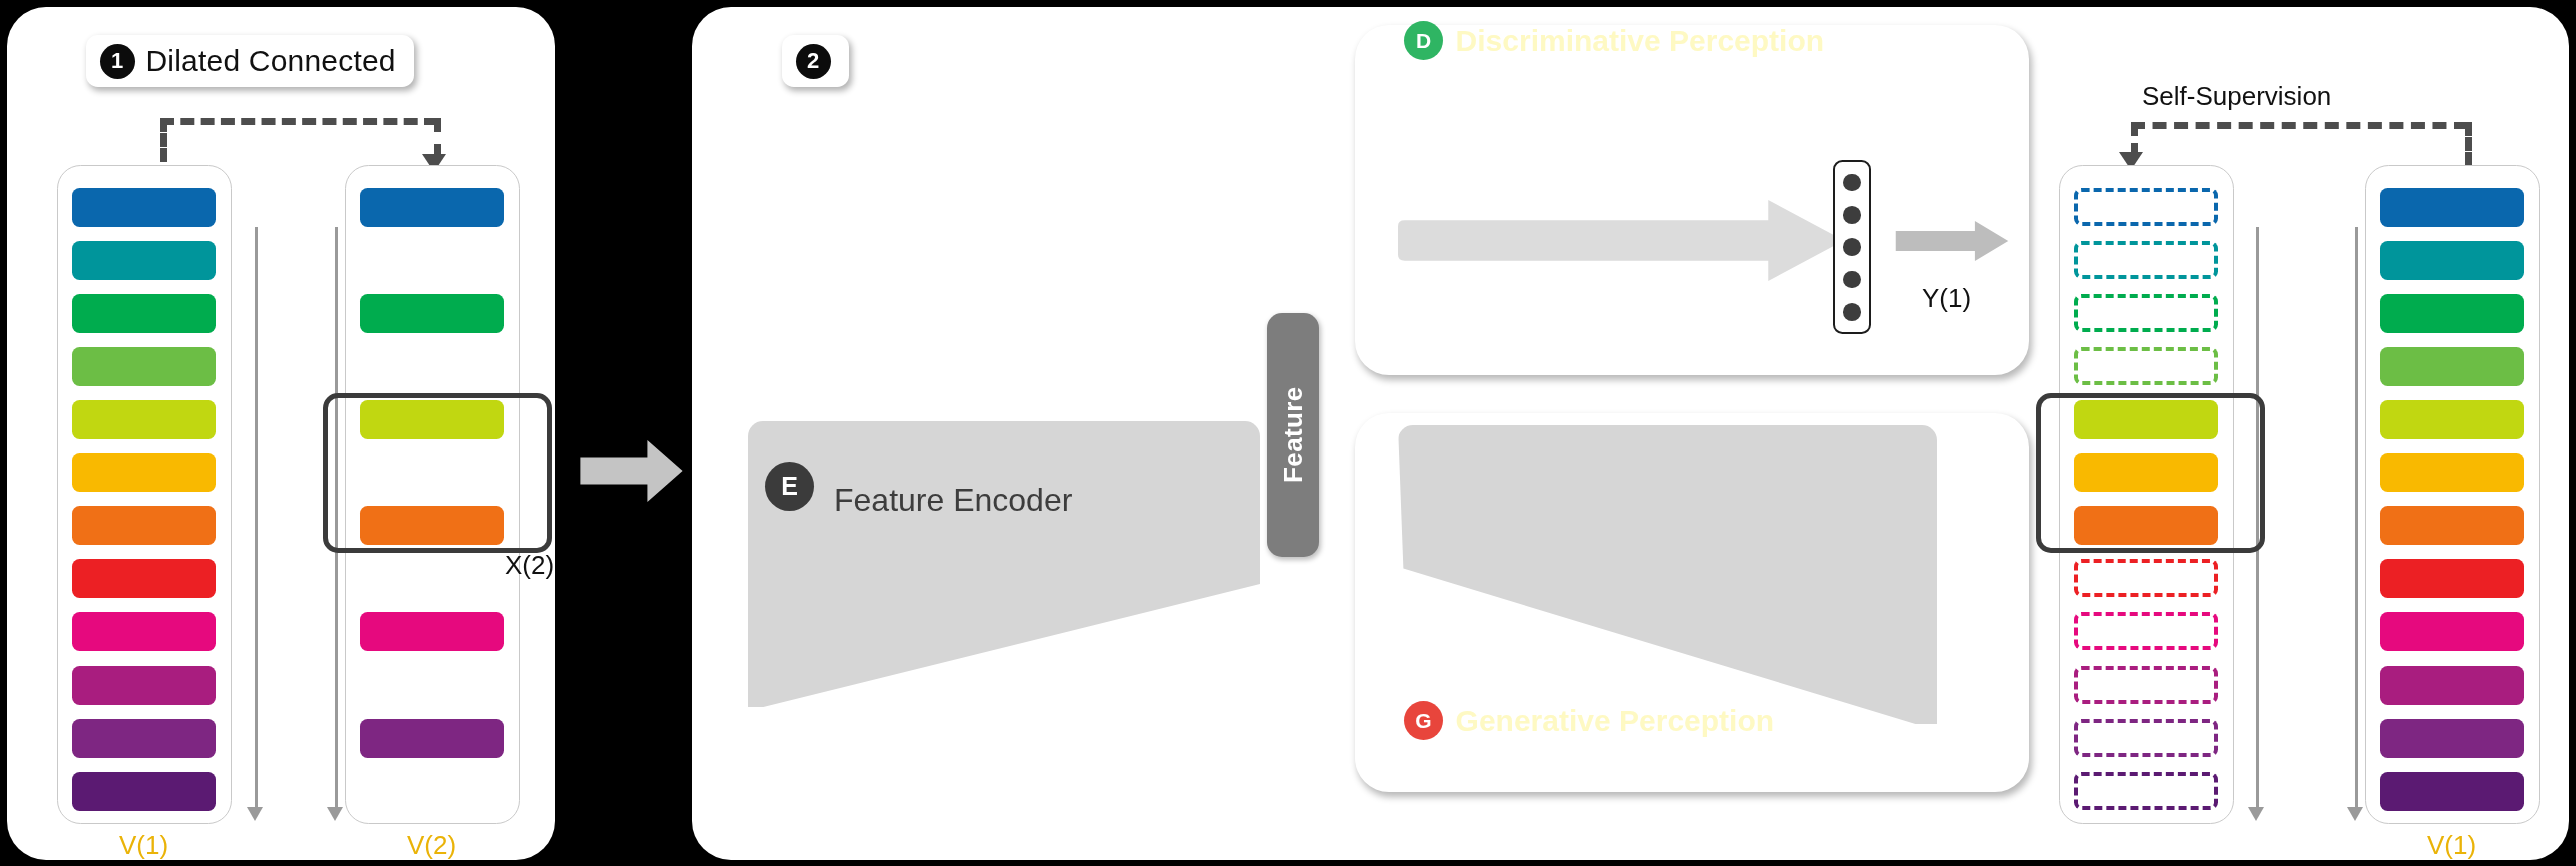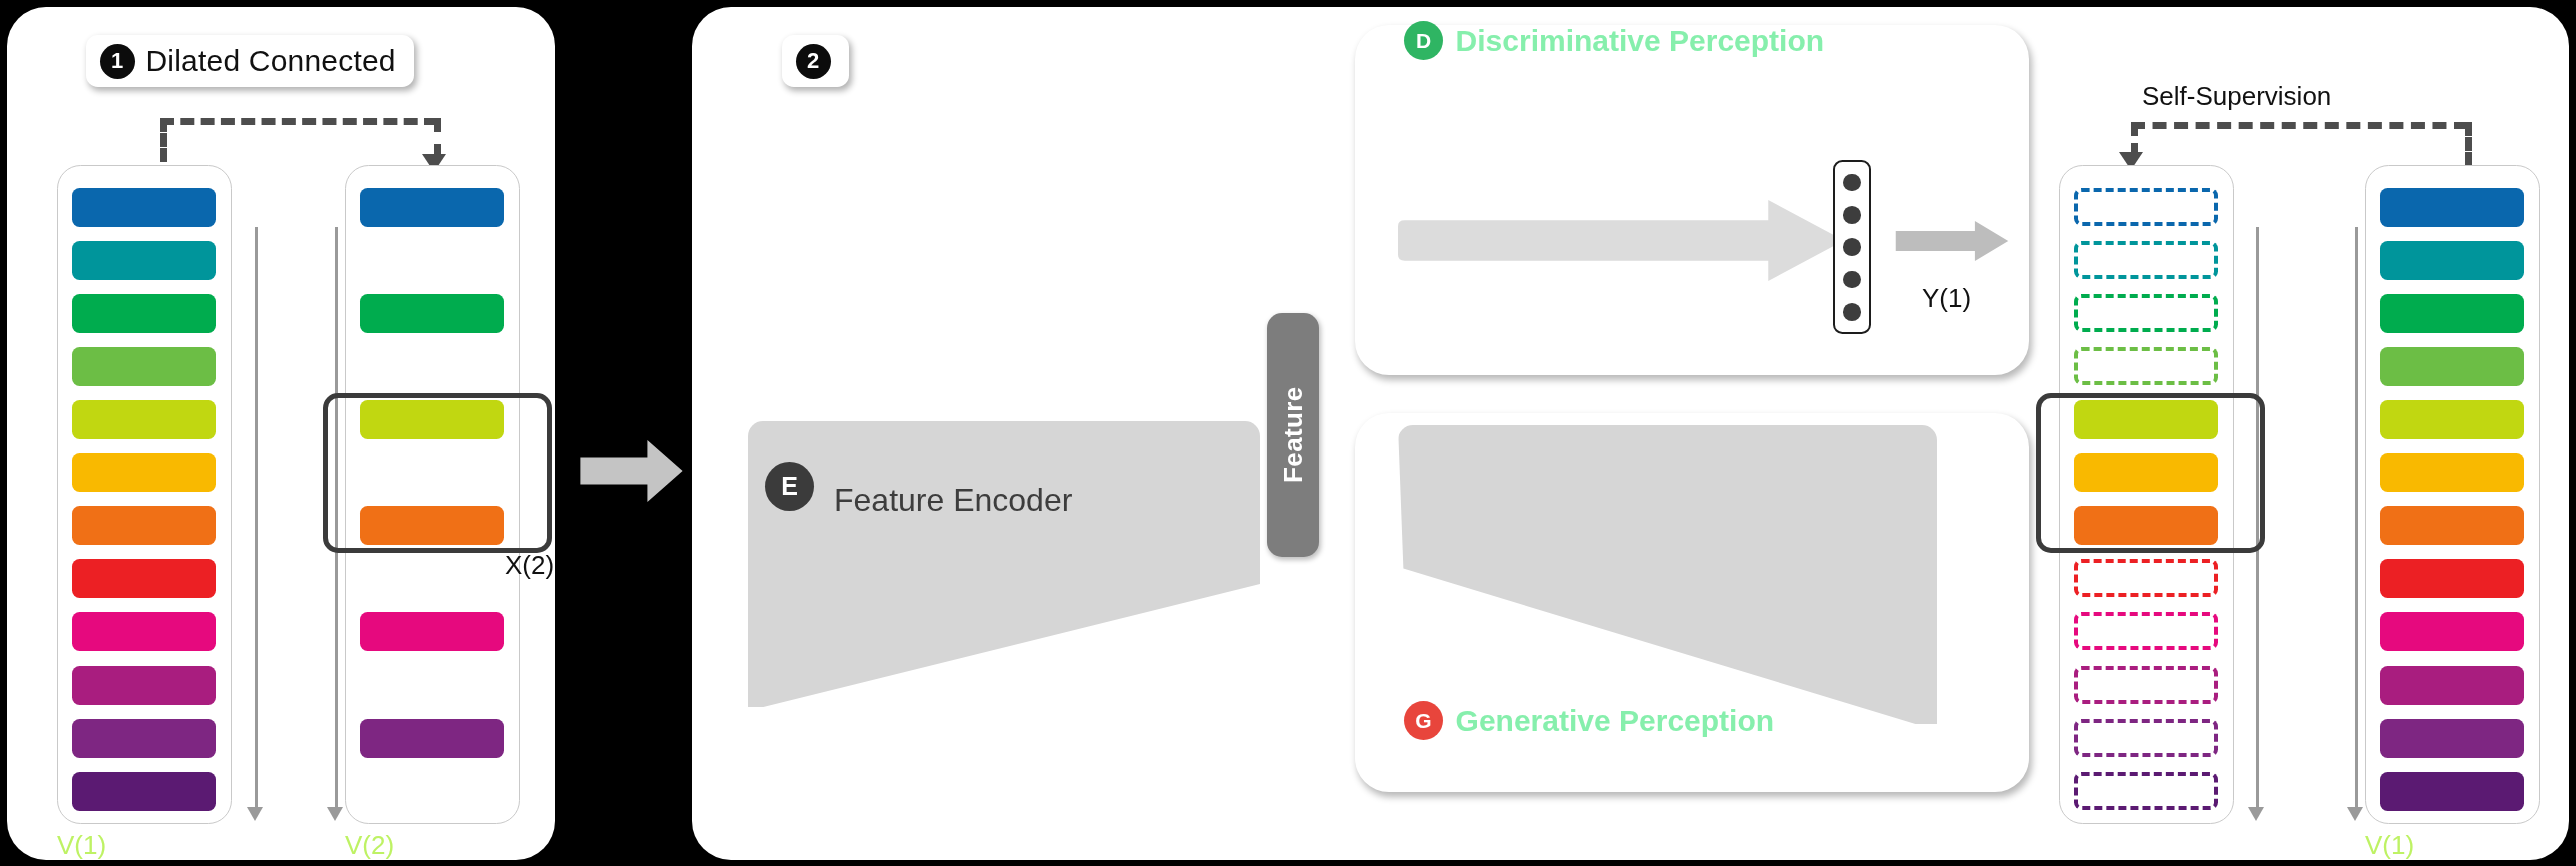--- a/index.html
+++ b/index.html
@@ -40,32 +40,32 @@
   }
   #panel-discriminative{left:1355px;top:25px;width:674px;height:350px;}
   #panel-generative{left:1355px;top:413px;width:674px;height:379px;}
 
   .sec-head{position:absolute;display:flex;align-items:center;gap:12.6px;}
   .sec-head .dot{
     width:39px;height:39px;border-radius:50%;color:#fff;
     display:flex;align-items:center;justify-content:center;
     font-size:21px;font-weight:bold;line-height:1;
   }
-  .sec-head .lbl{font-size:30px;font-weight:bold;color:#86efac;white-space:nowrap;}
+  .sec-head .lbl{font-size:30px;font-weight:bold;color:#fef9c3;white-space:nowrap;}
   #head-discriminative{left:1404px;top:21px;}
   #head-generative{left:1404px;top:701px;}
 
   
   .col-box{
     position:absolute;border:1.7px solid #c9c9c9;border-radius:23.6px;background:#fff;
   }
   .bar{position:absolute;border-radius:7.6px;}
   .bar.dashed{background:transparent;border:4.2px dashed;}
   .col-label{
-    position:absolute;font-size:26px;color:#bef264;text-align:left;white-space:nowrap;
+    position:absolute;font-size:26px;color:#eab308;text-align:center;white-space:nowrap;
   }
 
   
   .dn-arrow{position:absolute;width:2.5px;background:#9a9a9a;}
   .dn-arrow::after{
     content:"";position:absolute;left:-7.6px;bottom:-12.6px;
     border-left:8.4px solid transparent;border-right:8.4px solid transparent;
     border-top:14.3px solid #9a9a9a;
   }
 

